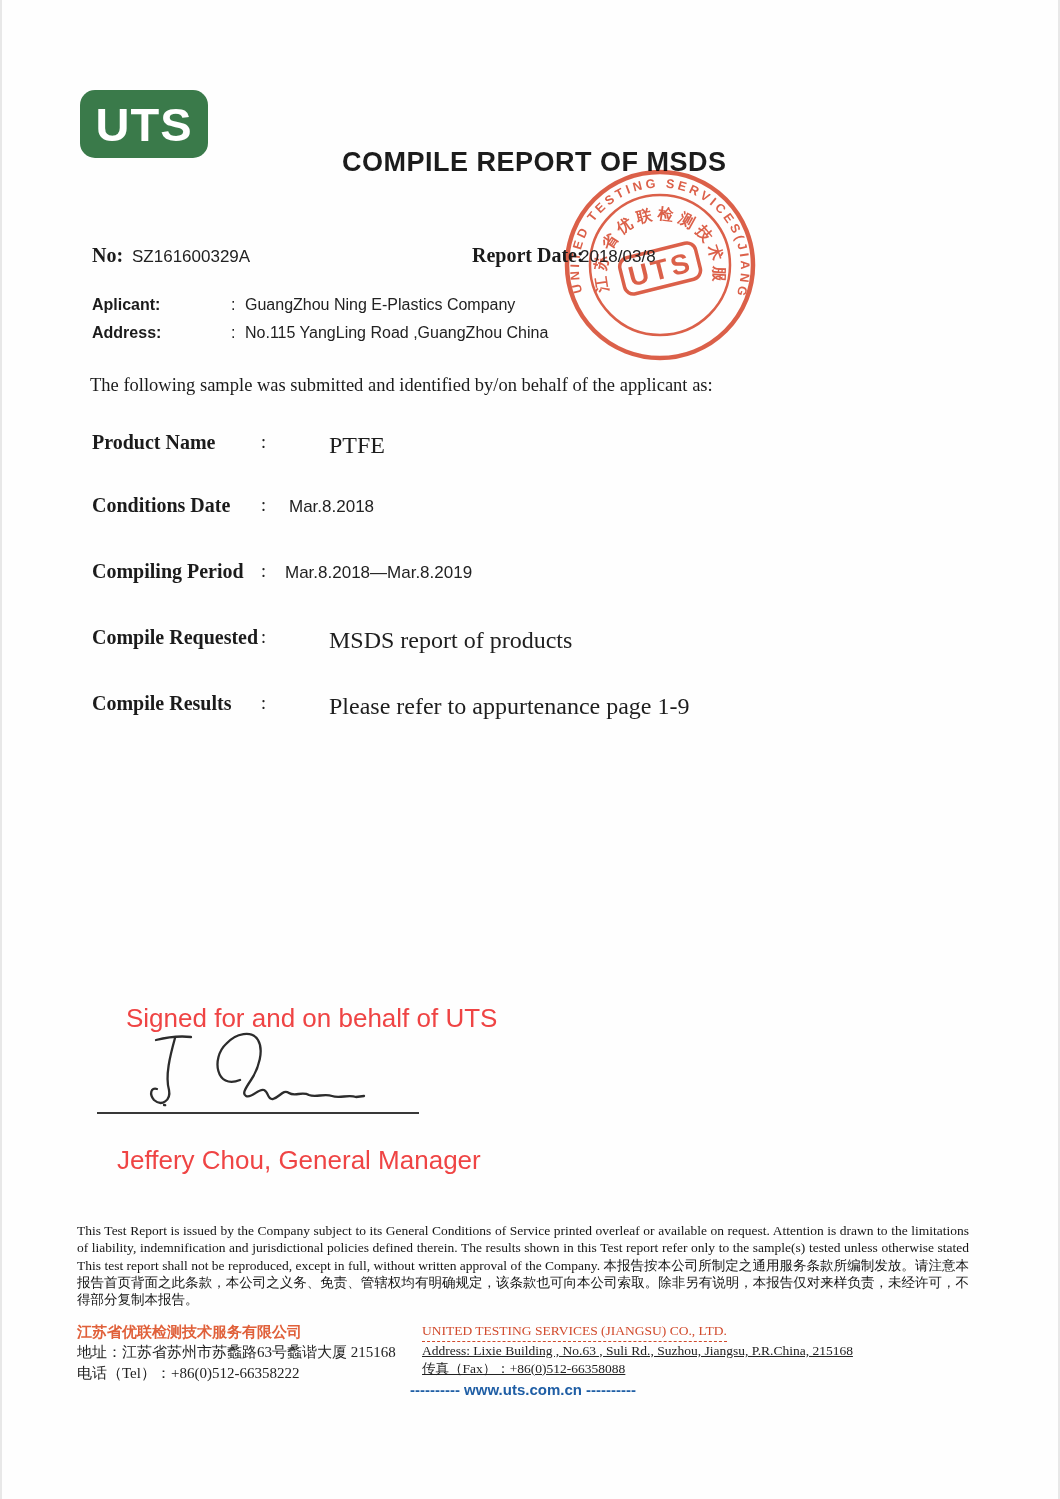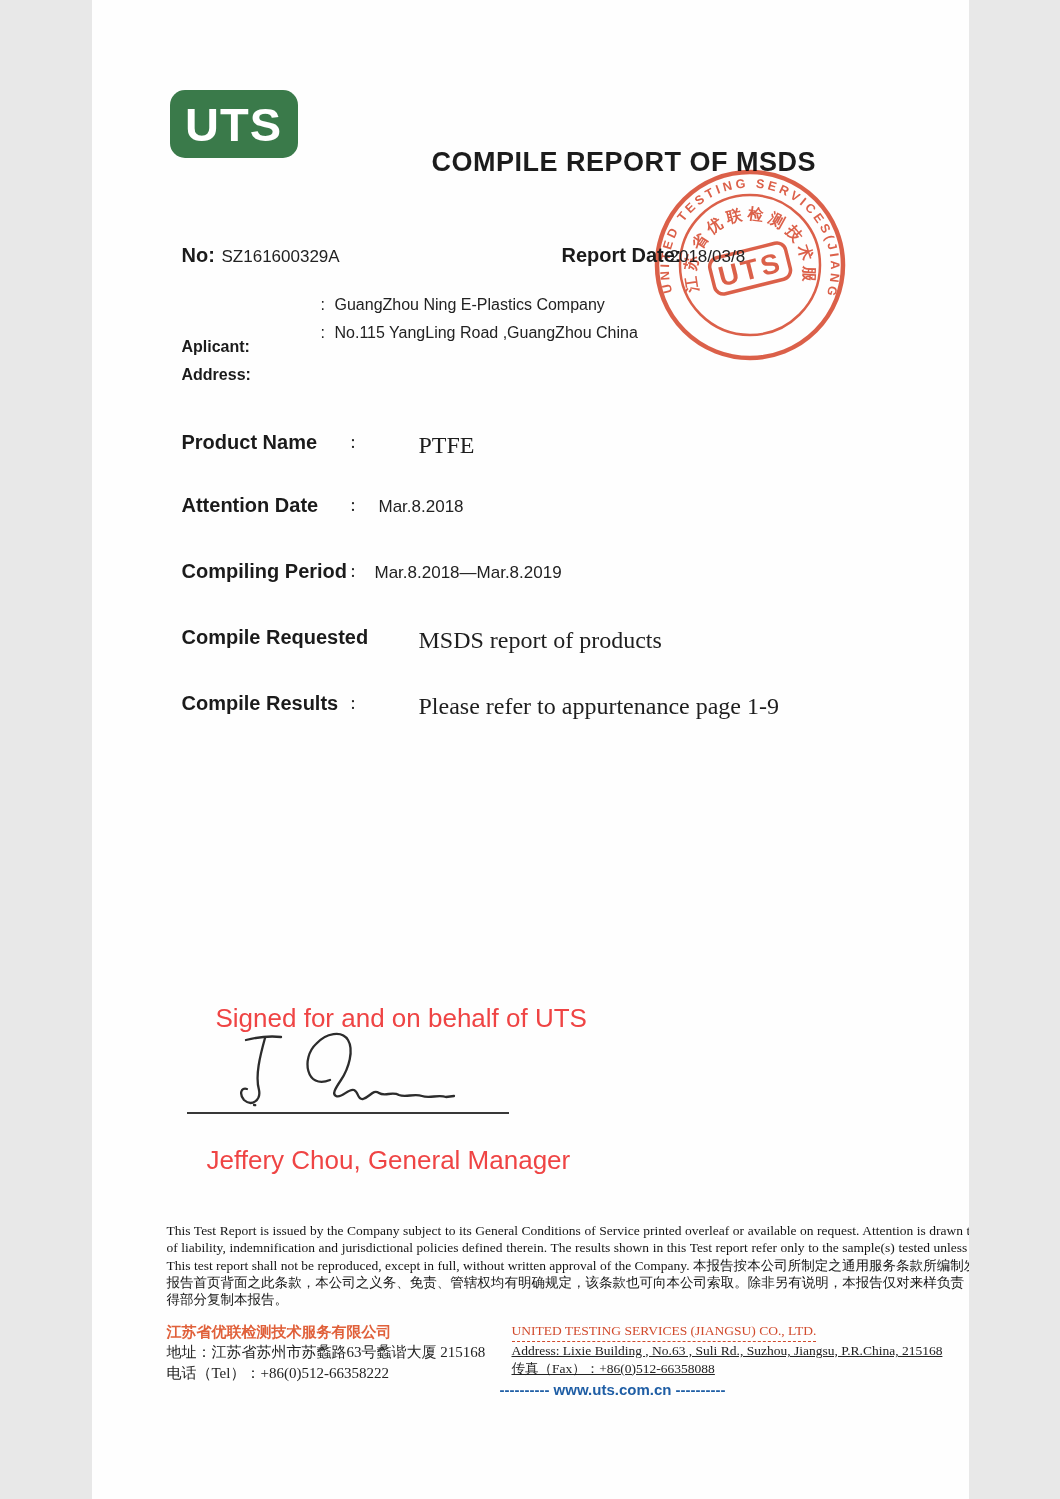--- a/index.html
+++ b/index.html
@@ -1,18 +1,18 @@
 <!DOCTYPE html>
 <html><head>
 <meta charset="utf-8">
 <style>
   html,body{margin:0;padding:0;background:#e8e8e8;}
   .page{
     position:relative;
-    width:877px;height:1499px;
+    width:1056px;height:1499px;
     margin:0 auto;
     background:#fefefe;
     overflow:hidden;
     color:#1e1e1e;
   }
   .abs{position:absolute;}
 
   .logo{
     left:78px;top:90px;width:128px;height:68px;
     background:#3a7a4a;border-radius:15px;
@@ -24,24 +24,24 @@
   .title{
     left:340px;top:147px;
     font-family:"Liberation Sans",sans-serif;
     font-weight:700;font-size:27px;color:#1c1c1c;
     letter-spacing:0.5px;white-space:nowrap;
   }
   .stamp{
     left:561px;top:168px;width:194px;height:194px;
     mix-blend-mode:multiply;opacity:0.88;
   }
-  .no-row .lbl,.field-label{font-family:Liberation Sans, sans-serif;font-weight:bold;font-size:20px;color:#1b1b1b;white-space:nowrap;}
+  .no-row .lbl,.field-label{font-family:Liberation Serif, serif;font-weight:bold;font-size:20px;color:#1b1b1b;white-space:nowrap;}
   .val-sans{font-family:"Liberation Sans",sans-serif;font-size:17px;color:#222;white-space:nowrap;}
   .val-serif{font-family:"Liberation Serif",serif;font-size:24px;color:#1e1e1e;white-space:nowrap;margin-left:44px;}
-  .app-label{font-family:"Liberation Sans",sans-serif;font-weight:bold;font-size:16px;color:#1b1b1b;margin-top:42px;}
+  .app-label{font-family:"Liberation Sans",sans-serif;font-weight:bold;font-size:16px;color:#1b1b1b;}
   .app-val{font-family:"Liberation Sans",sans-serif;font-size:16px;color:#222;white-space:nowrap;}
   .intro{font-family:"Liberation Serif",serif;font-size:18.5px;color:#1b1b1b;white-space:nowrap;}
   .colon-serif{font-family:"Liberation Serif",serif;font-size:18px;color:#222;}
   .signed{font-family:Liberation Sans, sans-serif;font-size:26px;color:#ef4444;white-space:nowrap;}
   .sig-line{left:95px;top:1112px;width:322px;height:2px;background:#383838;}
   .disclaimer{
     left:75px;top:1222px;width:892px;
     font-family:"Liberation Serif",serif;
     font-size:13.5px;line-height:1.28;color:#141414;
     text-align:justify;
@@ -108,27 +108,28 @@
   <div>
     <span class="abs app-label" style="left:90px;top:296px;">Aplicant:</span>
     <span class="abs app-val" style="left:229px;top:296px;">:</span>
     <span class="abs app-val" style="left:243px;top:296px;">GuangZhou Ning E-Plastics Company</span>
 
     <span class="abs app-label" style="left:90px;top:324px;">Address:</span>
     <span class="abs app-val" style="left:229px;top:324px;">:</span>
     <span class="abs app-val" style="left:243px;top:324px;">No.115 YangLing Road ,GuangZhou China</span>
   </div>
 
+  <div class="abs intro" style="left:88px;top:375px;">The following sample was submitted and identified by/on behalf of the applicant as:</div>
 
   <div>
     <span class="abs field-label" style="left:90px;top:431px;">Product Name</span>
     <span class="abs colon-serif" style="left:259px;top:432px;">:</span>
     <span class="abs val-serif" style="left:283px;top:432px;">PTFE</span>
 
-    <span class="abs field-label" style="left:90px;top:494px;">Attention Date</span>
+    <span class="abs field-label" style="left:90px;top:494px;">Conditions Date</span>
     <span class="abs colon-serif" style="left:259px;top:495px;">:</span>
     <span class="abs val-sans" style="left:287px;top:497px;">Mar.8.2018</span>
 
     <span class="abs field-label" style="left:90px;top:560px;">Compiling Period</span>
     <span class="abs colon-serif" style="left:259px;top:561px;">:</span>
     <span class="abs val-sans" style="left:283px;top:563px;">Mar.8.2018—Mar.8.2019</span>
 
     <span class="abs field-label" style="left:90px;top:626px;">Compile Requested</span>
     <span class="abs colon-serif" style="left:259px;top:627px;">:</span>
     <span class="abs val-serif" style="left:283px;top:627px;">MSDS report of products</span>

